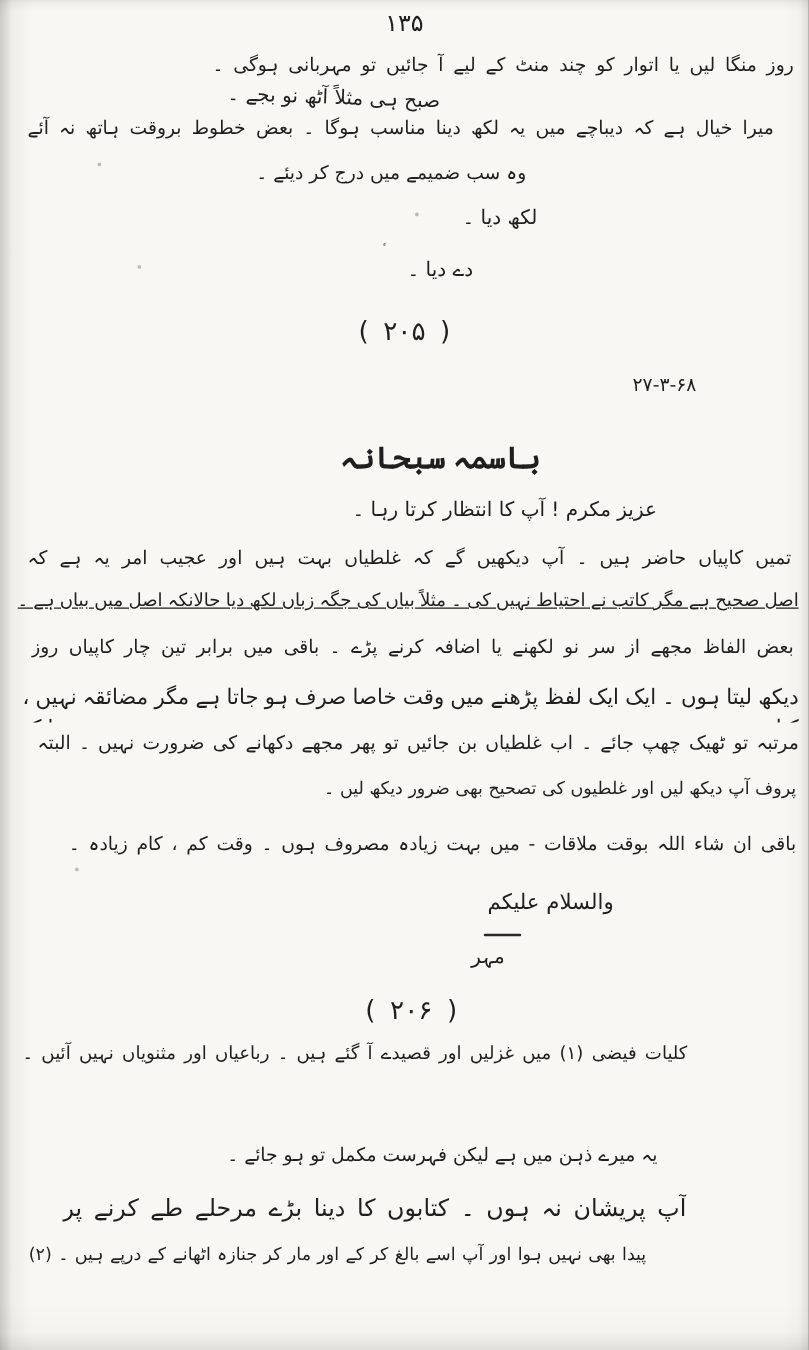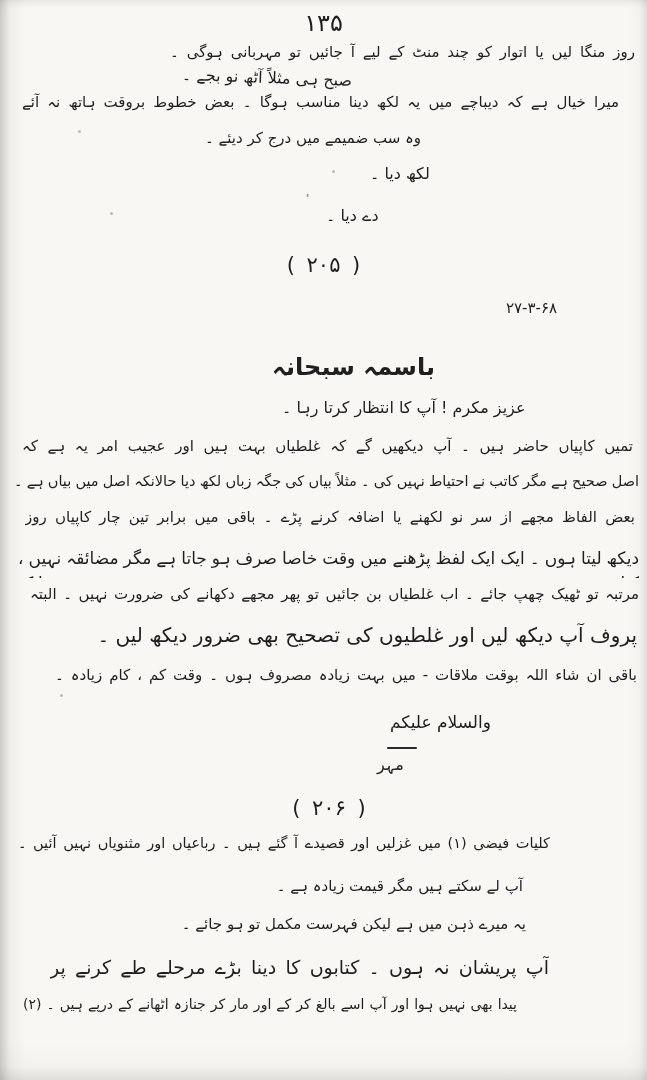--- a/index.html
+++ b/index.html
@@ -28,22 +28,22 @@
   .fill{
     white-space:normal;
     overflow:hidden;
     height:32px;
     text-align:justify;
     text-align-last:justify;
     word-spacing:-1px;
   }
   .center{left:0;right:0;text-align:center;white-space:nowrap;}
   .heading{font-size:21px;word-spacing:5px;}
-  .basmala{font-size:24px;font-weight:600;}
-  .pageno{font-size:24px;letter-spacing:2px;}
+  .basmala{font-size:24px;font-weight:600;font-family:Liberation Serif, serif;}
+  .pageno{font-size:19px;letter-spacing:2px;}
   .date{font-size:15px;letter-spacing:1px;direction:ltr;margin-left:12px;}
   .sig-dash{position:absolute;height:2px;background:#2a2a2a;border-radius:1px;}
   .stray{font-size:11px;opacity:.85;}
   .speck{position:absolute;width:3px;height:3px;border-radius:50%;background:#8a8a85;opacity:.55;}
 </style>
 </head>
 <body>
 
 <div class="page">
 
@@ -56,35 +56,34 @@
   <div class="ln" style="top:162px;left:356px;font-size:16px;margin-left:14px;">لکھ دیا ۔</div>
   <div class="ln stray" style="top:192px;left:305px;">ٔ</div>
   <div class="ln" style="top:204px;left:326px;font-size:16px;">دے دیا ۔</div>
 
   <div class="ln center heading" style="top:250px;">( ۲۰۵ )</div>
   <div class="ln date" style="top:298px;left:494px;" dir="ltr">۲۷-۳-۶۸</div>
   <div class="ln basmala" style="top:350px;left:272px;">باسمہ سبحانہ</div>
   <div class="ln" style="top:396px;left:282px;font-size:16px;">عزیز مکرم ! آپ کا انتظار کرتا رہا ۔</div>
 
   <div class="ln fill" style="top:436px;right:14px;left:22px;font-size:15px;">تمیں کاپیاں حاضر ہیں ۔ آپ دیکھیں گے کہ غلطیاں بہت ہیں اور عجیب امر یہ ہے کہ</div>
-  <div class="ln fill" style="top:471px;right:8px;left:14px;font-size:14.5px;word-spacing:-1.5px;">اصل صحیح ہے مگر کاتب نے احتیاط نہیں کی ۔ مثلاً بیاں کی جگہ زباں لکھ دیا حالانکہ اصل میں بیاں ہے ۔</div>
+  <div class="ln fill" style="top:471px;right:8px;left:14px;font-size:14.5px;word-spacing:-1.5px;text-decoration:underline;">اصل صحیح ہے مگر کاتب نے احتیاط نہیں کی ۔ مثلاً بیاں کی جگہ زباں لکھ دیا حالانکہ اصل میں بیاں ہے ۔</div>
   <div class="ln fill" style="top:507px;right:12px;left:25px;font-size:15px;">بعض الفاظ مجھے از سر نو لکھنے یا اضافہ کرنے پڑے ۔ باقی میں برابر تین چار کاپیاں روز</div>
   <div class="ln fill" style="top:546px;right:8px;left:18px;font-size:17px;">دیکھ لیتا ہوں ۔ ایک ایک لفظ پڑھنے میں وقت خاصا صرف ہو جاتا ہے مگر مضائقہ نہیں ، کتاب ایک</div>
   <div class="ln fill" style="top:584px;right:8px;left:30px;font-size:15px;">مرتبہ تو ٹھیک چھپ جائے ۔ اب غلطیاں بن جائیں تو پھر مجھے دکھانے کی ضرورت نہیں ۔ البتہ</div>
-  <div class="ln" style="top:621px;right:10px;font-size:20px;text-align:center;">پروف آپ دیکھ لیں اور غلطیوں کی تصحیح بھی ضرور دیکھ لیں ۔</div>
+  <div class="ln" style="top:621px;right:10px;font-size:14px;text-align:center;">پروف آپ دیکھ لیں اور غلطیوں کی تصحیح بھی ضرور دیکھ لیں ۔</div>
   <div class="ln fill" style="top:665px;right:10px;left:55px;font-size:15px;">باقی ان شاء اللہ بوقت ملاقات - میں بہت زیادہ مصروف ہوں ۔ وقت کم ، کام زیادہ ۔</div>
 
   <div class="ln" style="top:710px;left:390px;font-size:17px;">والسلام علیکم</div>
   <div class="sig-dash" style="top:747px;left:387px;width:30px;"></div>
   <div class="ln" style="top:753px;left:377px;font-size:16px;">مہر</div>
 
   <div class="ln center heading" style="top:793px;margin-left:11px;">( ۲۰۶ )</div>
 
   <div class="ln fill" style="top:833px;right:97px;left:18px;font-size:14.5px;">کلیات فیضی (۱) میں غزلیں اور قصیدے آ گئے ہیں ۔ رباعیاں اور مثنویاں نہیں آئیں ۔</div>
-  <div class="ln" style="top:876px;right:124px;font-size:15px;">آپ لے سکتے ہیں مگر قیمت زیادہ ہے ۔</div>
   <div class="ln" style="top:914px;right:121px;font-size:15px;">یہ میرے ذہن میں ہے لیکن فہرست مکمل تو ہو جائے ۔</div>
   <div class="ln fill" style="top:954px;right:98px;left:50px;font-size:19px;">آپ پریشان نہ ہوں ۔ کتابوں کا دینا بڑے مرحلے طے کرنے پر موقوف - ابھی تو بچہ</div>
   <div class="ln fill" style="top:994px;right:130px;left:8px;font-size:14px;word-spacing:-1.5px;margin-left:15px;">پیدا بھی نہیں ہوا اور آپ اسے بالغ کر کے اور مار کر جنازہ اٹھانے کے درپے ہیں ۔ (۲)</div>
 
   <div class="speck" style="top:130px;left:78px;"></div>
   <div class="speck" style="top:212px;left:110px;"></div>
   <div class="speck" style="top:170px;left:332px;"></div>
   <div class="speck" style="top:694px;left:60px;"></div>
 
 </div>

